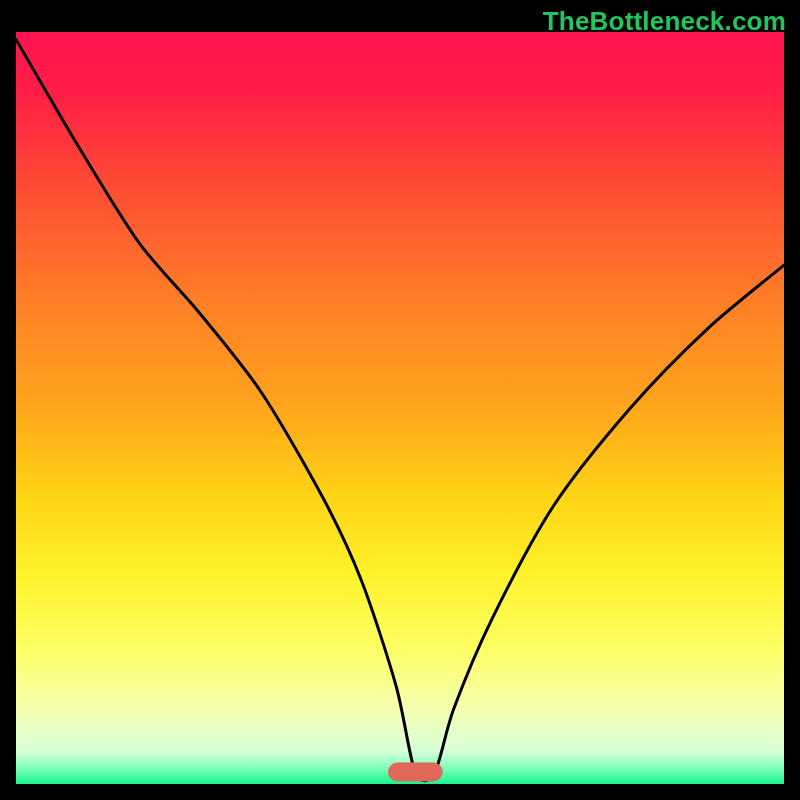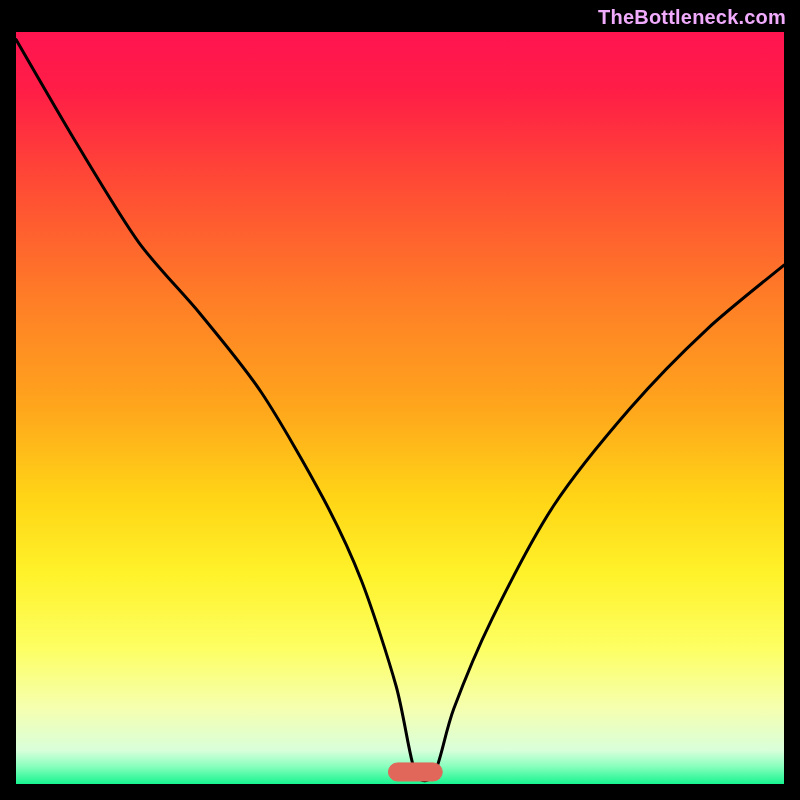--- a/index.html
+++ b/index.html
@@ -26,23 +26,23 @@
     height: 752px;
   }
   svg {
     display: block;
   }
   .attribution {
     position: absolute;
     top: 6px;
     right: 14px;
     font-family: Arial, Helvetica, sans-serif;
-    font-size: 20px;
+    font-size: 26px;
     font-weight: 600;
-    color: #f0abfc;
+    color: #22c55e;
     letter-spacing: 0.2px;
   }
 </style>
 </head>
 <body>
 
 <div class="frame">
   <div class="attribution">TheBottleneck.com</div>
 
   <div class="plot-area">

